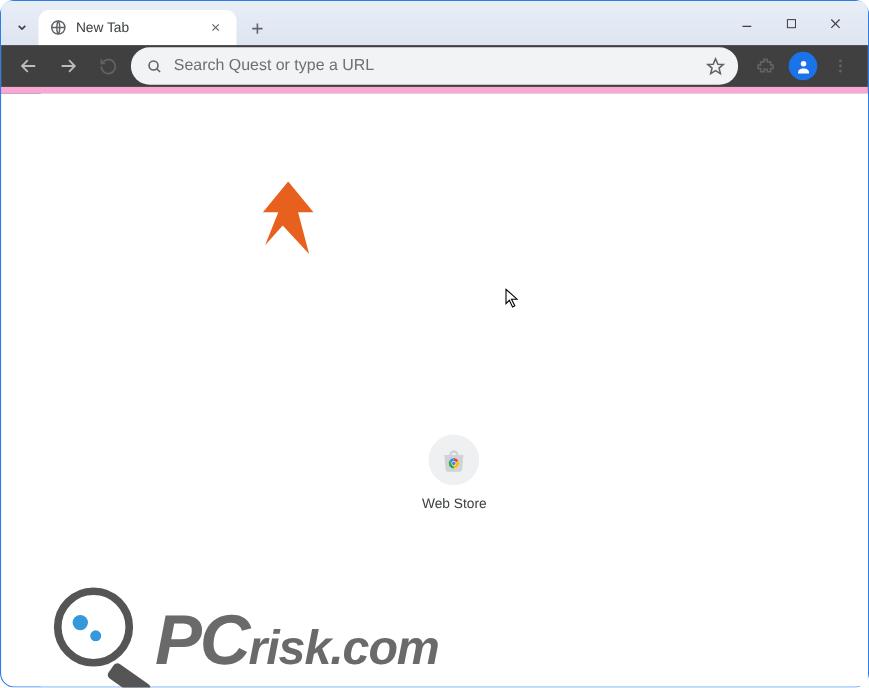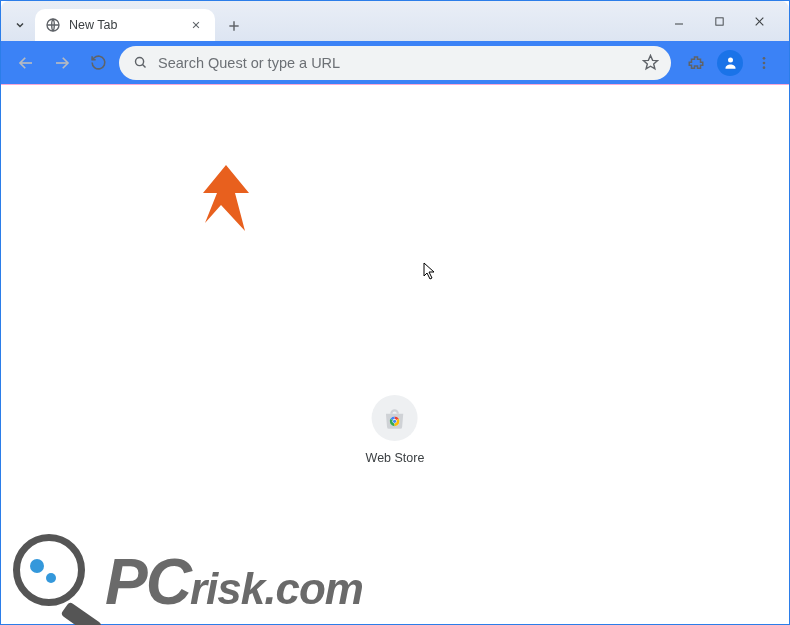--- a/index.html
+++ b/index.html
@@ -1,21 +1,21 @@
 <!DOCTYPE html>
 <html><head>
 <meta charset="utf-8">
 <style>
 * { margin: 0; padding: 0; box-sizing: border-box; font-family: "Segoe UI", Arial, sans-serif; }
 html, body { width: 790px; height: 625px; overflow: hidden; background: #fff; }
 
 .window {
   width: 790px; height: 625px;
   border: 1px solid #2b7de9;
-  border-radius: 0;
+  border-radius: 13px;
   background: #fff;
   display: flex; flex-direction: column;
   position: relative;
 }
 
 .tabstrip {
   height: 40px;
   display: flex; align-items: flex-end;
   padding: 0 8px 0 4px;
   background: linear-gradient(#e9eef6, #dde5f2);
@@ -33,22 +33,22 @@
 .tab .favicon { width:16px; height:16px; display:flex; align-items:center; justify-content:center; color:#5f6368; }
 .tab .title { font-size: 12.5px; color:#3c4043; flex:1; }
 .tab .close { width:18px; height:18px; display:flex; align-items:center; justify-content:center; border-radius:50%; cursor:pointer; }
 .new-tab { width:30px; height:30px; display:flex; align-items:center; justify-content:center; cursor:pointer; margin-left:4px; }
 
 .win-controls { margin-left:auto; display:flex; gap:12px; align-items:center; padding-right:8px; height:40px; }
 .win-btn { width:28px; height:28px; display:flex; align-items:center; justify-content:center; cursor:pointer; }
 
 .toolbar {
   height: 44px; display:flex; align-items:center; gap:6px;
-  padding: 0 10px; background:#3b82f6;
-  border-bottom: 1px solid #f9a8d4;
+  padding: 0 10px; background:#404040;
+  border-bottom: 6px solid #f9a8d4;
 }
 .tb-btn { width:30px; height:30px; display:flex; align-items:center; justify-content:center; border-radius:50%; cursor:pointer; color:#5f6368; }
 .tb-btn.disabled { color:#b9bcc0; cursor:default; }
 
 .omnibox {
   flex:1; height:34px; border-radius:17px;
   background:#f1f3f4;
   display:flex; align-items:center; gap:10px;
   padding: 0 12px 0 14px;
 }
@@ -60,21 +60,21 @@
 .omnibox input::placeholder { color:#6c7075; }
 .omnibox .star { color:#5f6368; display:flex; cursor:pointer; }
 
 .right-icons { display:flex; align-items:center; gap:4px; margin-left:4px; }
 .profile {
   width:26px; height:26px; border-radius:50%;
   background:#1a73e8; display:flex; align-items:center; justify-content:center;
 }
 .profile svg { fill:#fff; }
 
-.content { flex:1; position:relative; background:#fff; }
+.content { flex:1; position:relative; background:#fff;margin-left:36px; }
 
 .arrow {
   position:absolute; left:190px; top:80px;
   pointer-events:none;
 }
 .cursor {
   position:absolute; left:422px; top:177px; pointer-events:none;
 }
 
 .shortcut {

